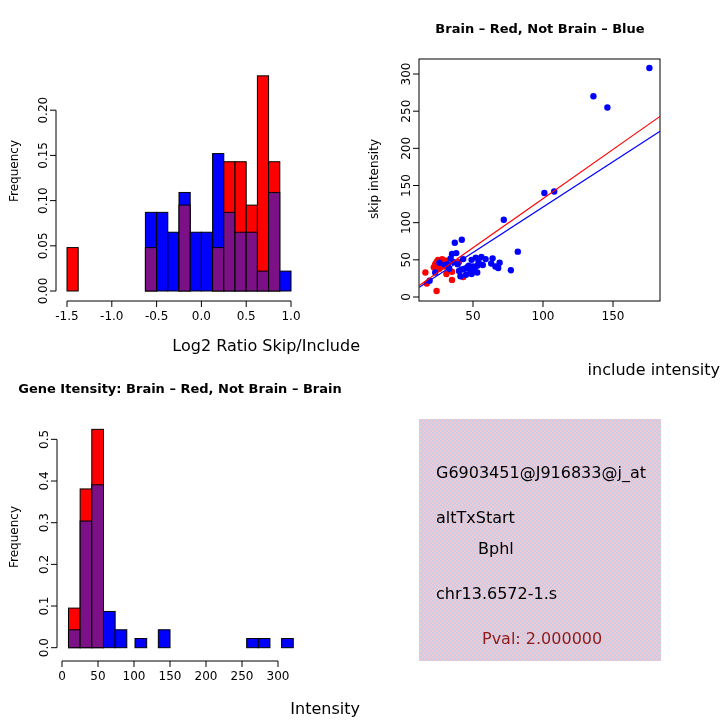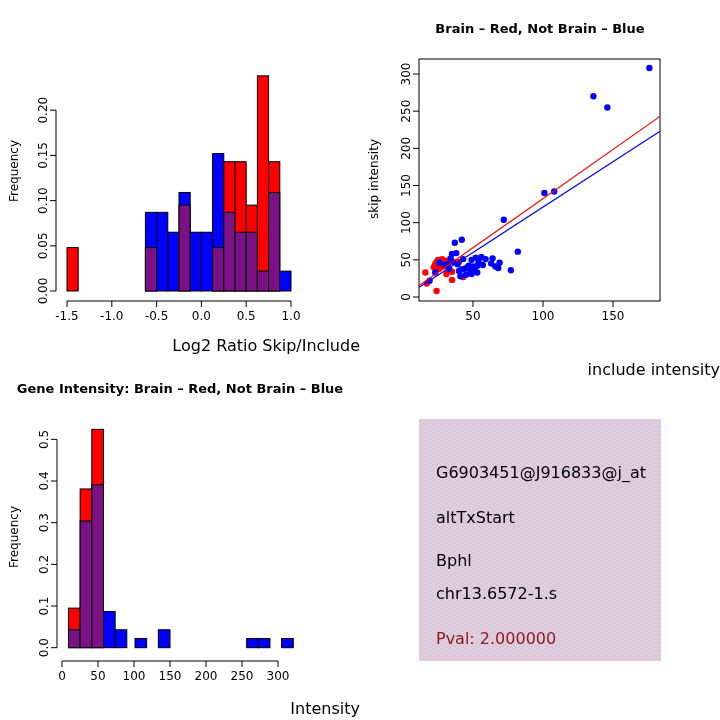--- a/index.html
+++ b/index.html
@@ -13,21 +13,21 @@
   .x-label{position:absolute;left:0;width:100%;text-align:right;font-size:16px;}
   .y-label{position:absolute;left:-166px;width:360px;text-align:center;font-size:12px;
        transform:rotate(-90deg);}
   svg.plot{position:absolute;left:0;top:0;}
   .infobox{position:absolute;left:59px;top:59px;width:242px;height:242px;
        background-color:#f3c7d0;
        background-image:radial-gradient(#c9cfe8 0.9px, rgba(0,0,0,0) 1px),
                         radial-gradient(#c9cfe8 0.9px, rgba(0,0,0,0) 1px);
        background-size:4px 4px;background-position:0 0,2px 2px;}
   .infoline{position:absolute;left:17px;font-size:16px;white-space:pre;}
-  .pval{color:#8b1a1a;}
+  .pval{color:#8b1a1a;padding-left:46px;}
 </style>
 </head>
 <body>
 
 <div class="panel" id="panel-tl">
   <svg class="plot" id="svg-hist1" width="360" height="360">
       <g stroke="#000" stroke-width="1">
         <line x1="67" y1="301" x2="291" y2="301"></line>
         <line x1="67" y1="301" x2="67" y2="307"></line>
         <line x1="111.8" y1="301" x2="111.8" y2="307"></line>
@@ -233,26 +233,26 @@
         <rect x="91.80799999999999" y="124.77029999999999" width="11.664000000000001" height="162.9297" fill="#7C1087"></rect>
         <rect x="103.47200000000001" y="251.44709999999998" width="11.663999999999987" height="36.25290000000001" fill="#0000FF"></rect>
         <rect x="115.136" y="269.7819" width="11.664000000000001" height="17.91809999999998" fill="#0000FF"></rect>
         <rect x="135.00799999999998" y="278.5326" width="11.664000000000016" height="9.167399999999986" fill="#0000FF"></rect>
         <rect x="158.336" y="269.7819" width="11.663999999999987" height="17.91809999999998" fill="#0000FF"></rect>
         <rect x="246.68" y="278.5326" width="11.663999999999987" height="9.167399999999986" fill="#0000FF"></rect>
         <rect x="258.27200000000005" y="278.5326" width="11.663999999999987" height="9.167399999999986" fill="#0000FF"></rect>
         <rect x="281.6" y="278.5326" width="11.663999999999987" height="9.167399999999986" fill="#0000FF"></rect>
       </g>
     </svg>
-  <div class="chart-title">Gene Intensity: Brain – Red, Not Brain – Blue</div>
+  <div class="chart-title">Gene Itensity: Brain – Red, Not Brain – Brain</div>
   <div class="x-label" style="top:339px;">Intensity</div>
   <div class="y-label" style="top:170px;">Frequency</div>
 </div>
 
 <div class="panel" id="panel-br">
   <div class="infobox">
     <div class="infoline" style="top:44px;">G6903451@J916833@j_at</div>
     <div class="infoline" style="top:89px;">altTxStart</div>
-    <div class="infoline" style="top:132px;">Bphl</div>
+    <div class="infoline" style="top:120px;padding-left:42px;">Bphl</div>
     <div class="infoline" style="top:165px;">chr13.6572-1.s</div>
     <div class="infoline pval" style="top:210px;">Pval: 2.000000</div>
   </div>
 </div>
 
 </body></html>

